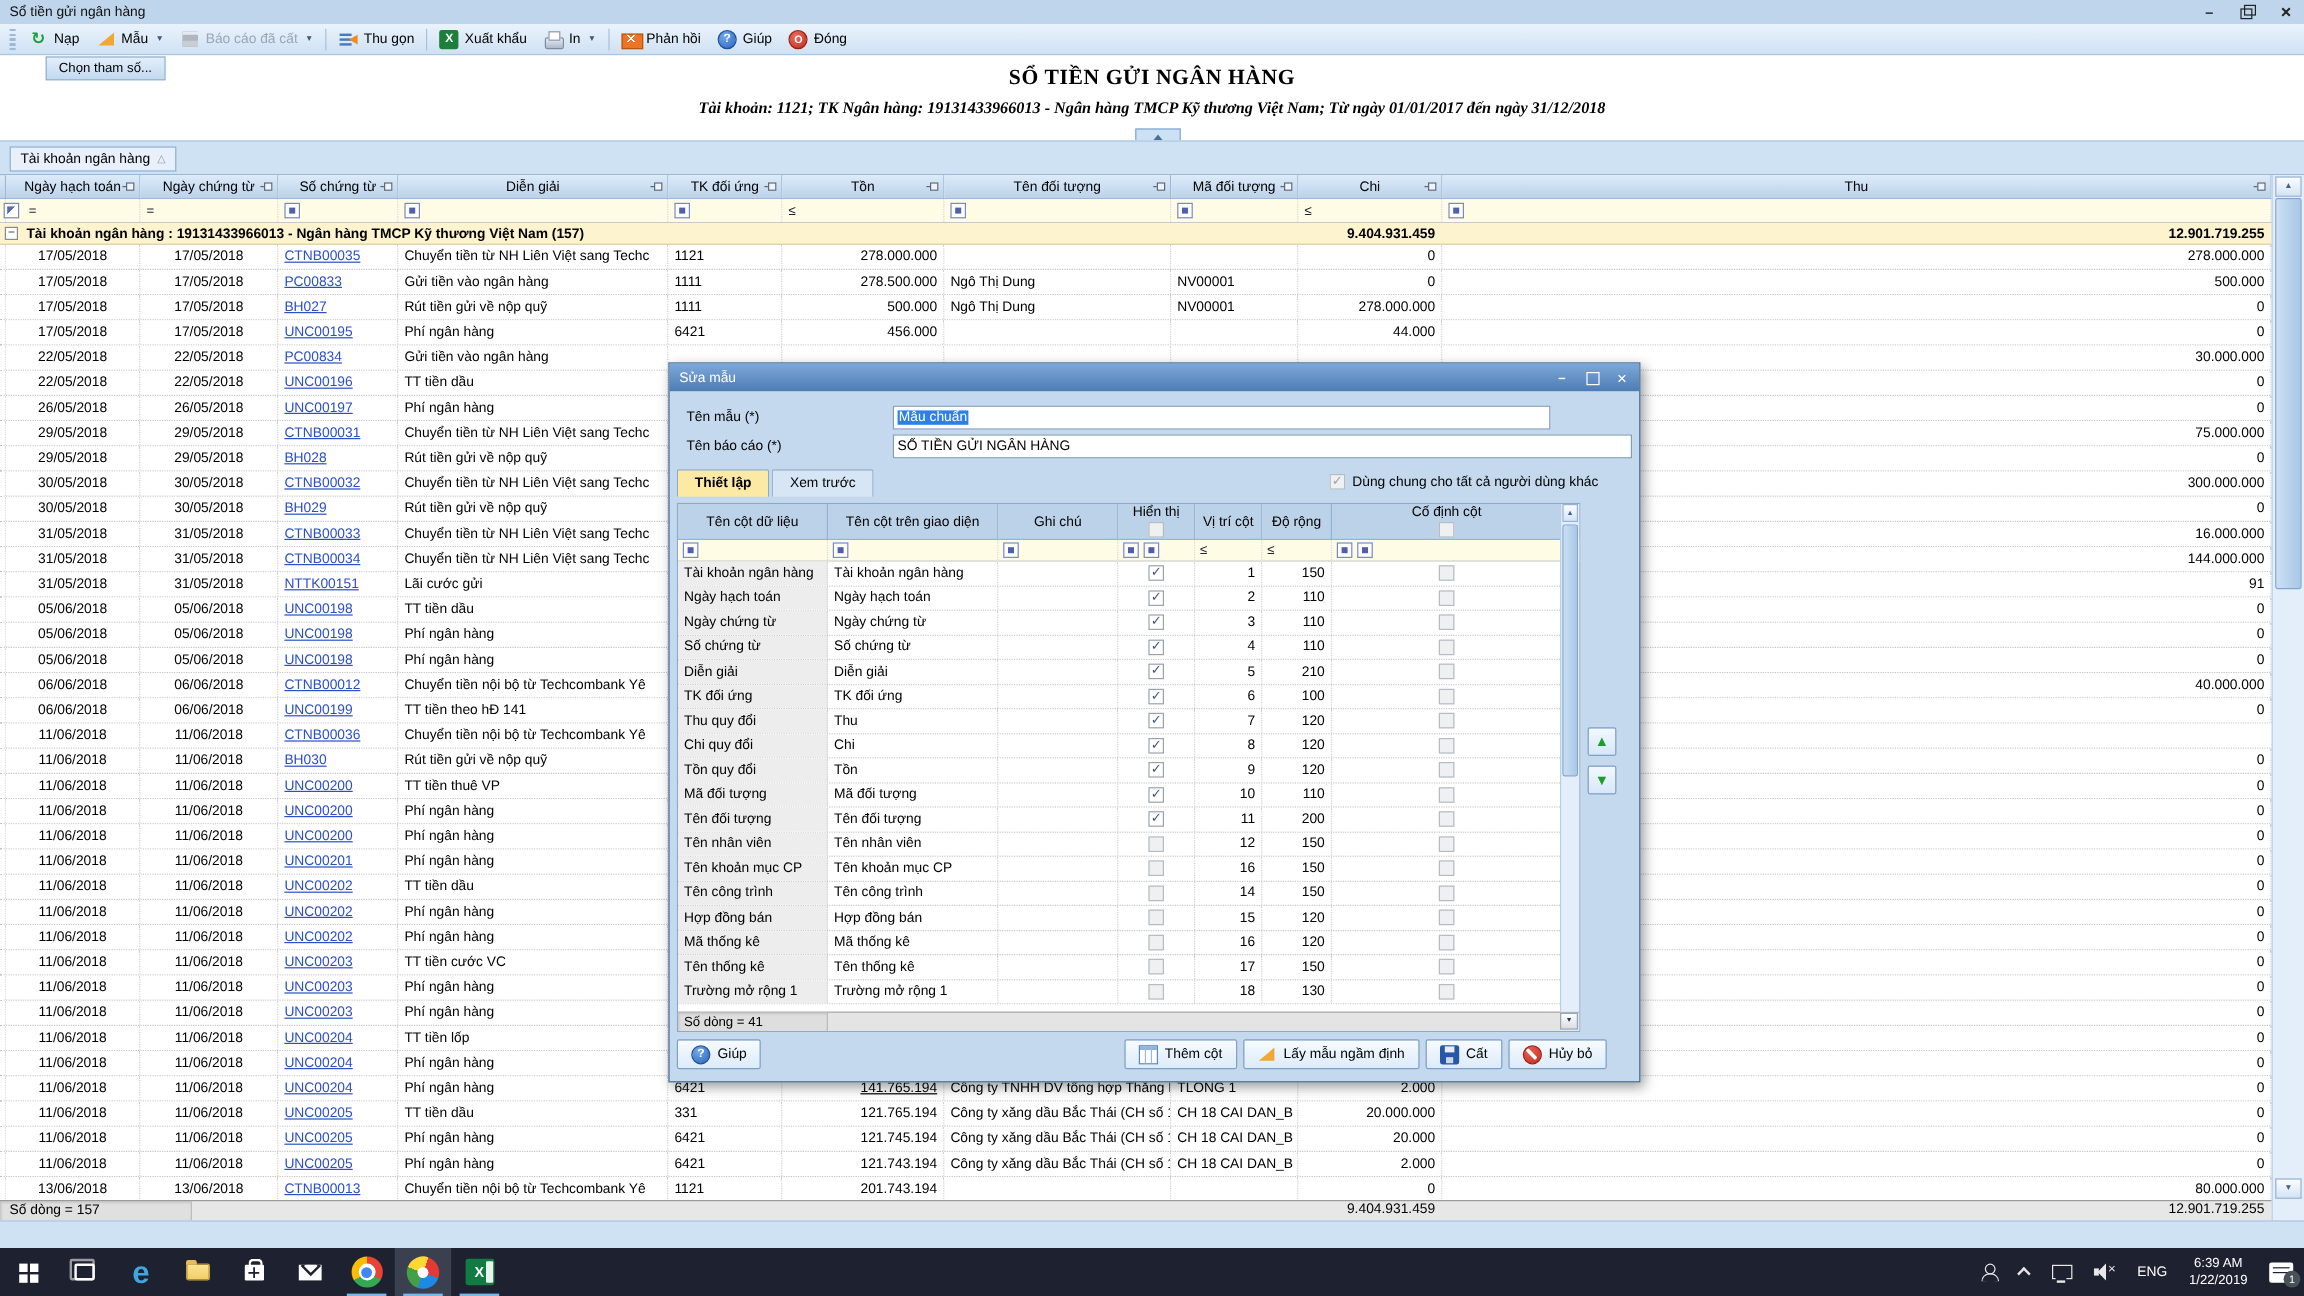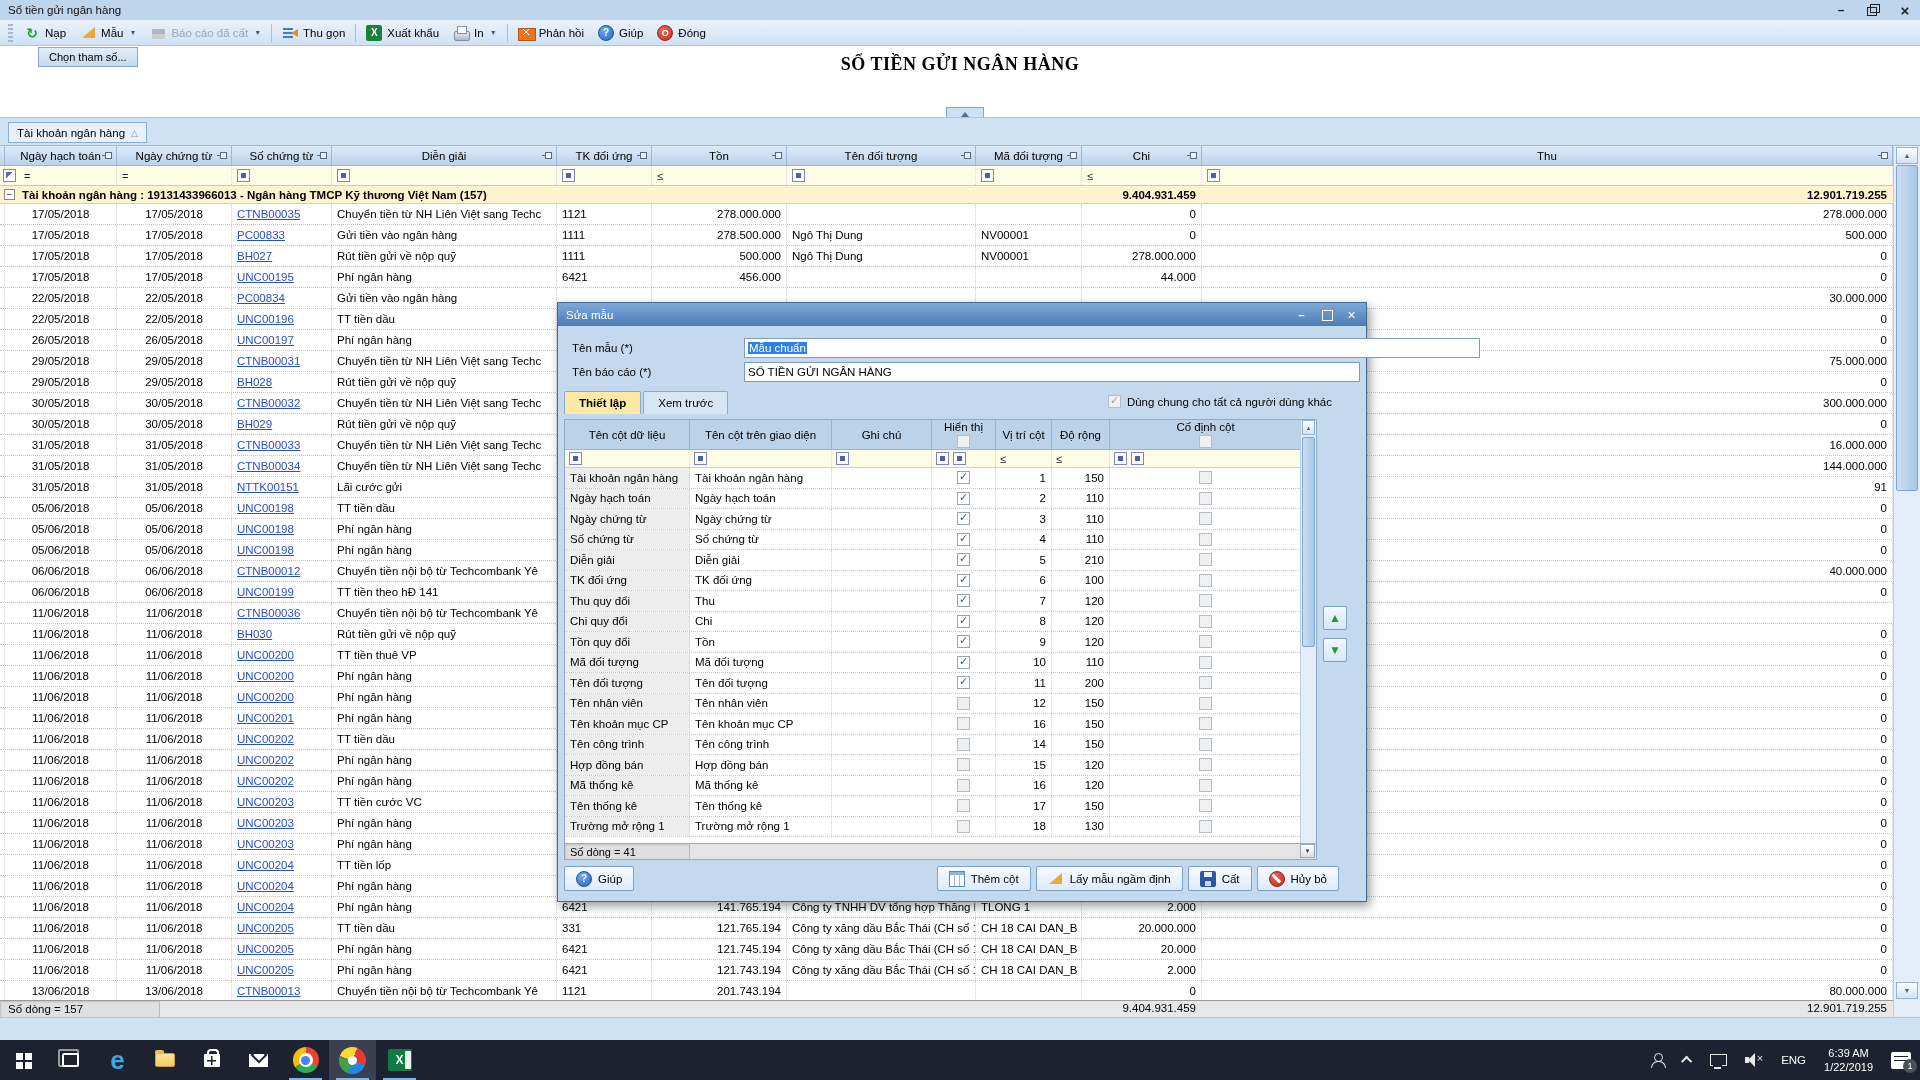--- a/index.html
+++ b/index.html
@@ -284,20 +284,21 @@
         </div>
         <div class="tbtn">
           <span class="ticon close-app-icon"></span>
           <span>Đóng</span>
         </div>
       </div>
   </div>
 
   <div class="param-btn">Chọn tham số...</div>
   <div class="rtitle">SỔ TIỀN GỬI NGÂN HÀNG</div>
+  <div class="rsub">Tài khoản: 1121; TK Ngân hàng: 19131433966013 - Ngân hàng TMCP Kỹ thương Việt Nam; Từ ngày 01/01/2017 đến ngày 31/12/2018</div>
   <div class="scroll-top"></div>
 
   <div class="grid">
     <div class="gtab-row">
       <div class="gtab">
         <span>Tài khoản ngân hàng</span>
         <span class="sort-tri">△</span>
       </div>
     </div>
     <div class="ghead">
@@ -880,21 +881,21 @@
         </div>
         <div class="grow">
           <div class="ind"></div>
           <div class="gcell ctr" style="width: 112px;">11/06/2018</div>
           <div class="gcell ctr" style="width: 115px;">11/06/2018</div>
           <div class="gcell " style="width: 100px;">
             <span class="doclink">UNC00204</span>
           </div>
           <div class="gcell " style="width: 225px;">Phí ngân hàng</div>
           <div class="gcell " style="width: 95px;">6421</div>
-          <div class="gcell num" style="width: 135px;">141.765.194</div>
+          <div class="gcell num" style="width: 135px; text-decoration: underline;">141.765.194</div>
           <div class="gcell " style="width: 189px;">Công ty TNHH DV tổng hợp Thăng Lo</div>
           <div class="gcell " style="width: 106px;">TLONG 1</div>
           <div class="gcell num" style="width: 120px;">2.000</div>
           <div class="gcell num" style="width: 691px;">0</div>
         </div>
         <div class="grow">
           <div class="ind"></div>
           <div class="gcell ctr" style="width: 112px;">11/06/2018</div>
           <div class="gcell ctr" style="width: 115px;">11/06/2018</div>
           <div class="gcell " style="width: 100px;">
@@ -971,21 +972,21 @@
   <div class="dialog">
     <div class="dtitle">
       <span>Sửa mẫu</span>
       <div class="dctrls">
           <span class="dwc minimize-icon"></span>
           <span class="dwc maximize-icon"></span>
           <span class="dwc close-icon"></span>
         </div>
     </div>
     <span class="dlabel" style="left:14px;top:39px;">Tên mẫu (*)</span>
-    <div class="tbox" style="left:186px;top:35px;width:736px;">
+    <div class="tbox" style="left:186px;top:35px;width:548px;">
       <span class="selhl">Mẫu chuẩn</span>
     </div>
     <span class="dlabel" style="left:14px;top:63px;">Tên báo cáo (*)</span>
     <div class="tbox" style="left:186px;top:59px;width:616px;">
       <span>SỔ TIỀN GỬI NGÂN HÀNG</span>
     </div>
     <div class="dtabs">
       <div class="dtab active">Thiết lập</div>
       <div class="dtab">Xem trước</div>
     </div>

